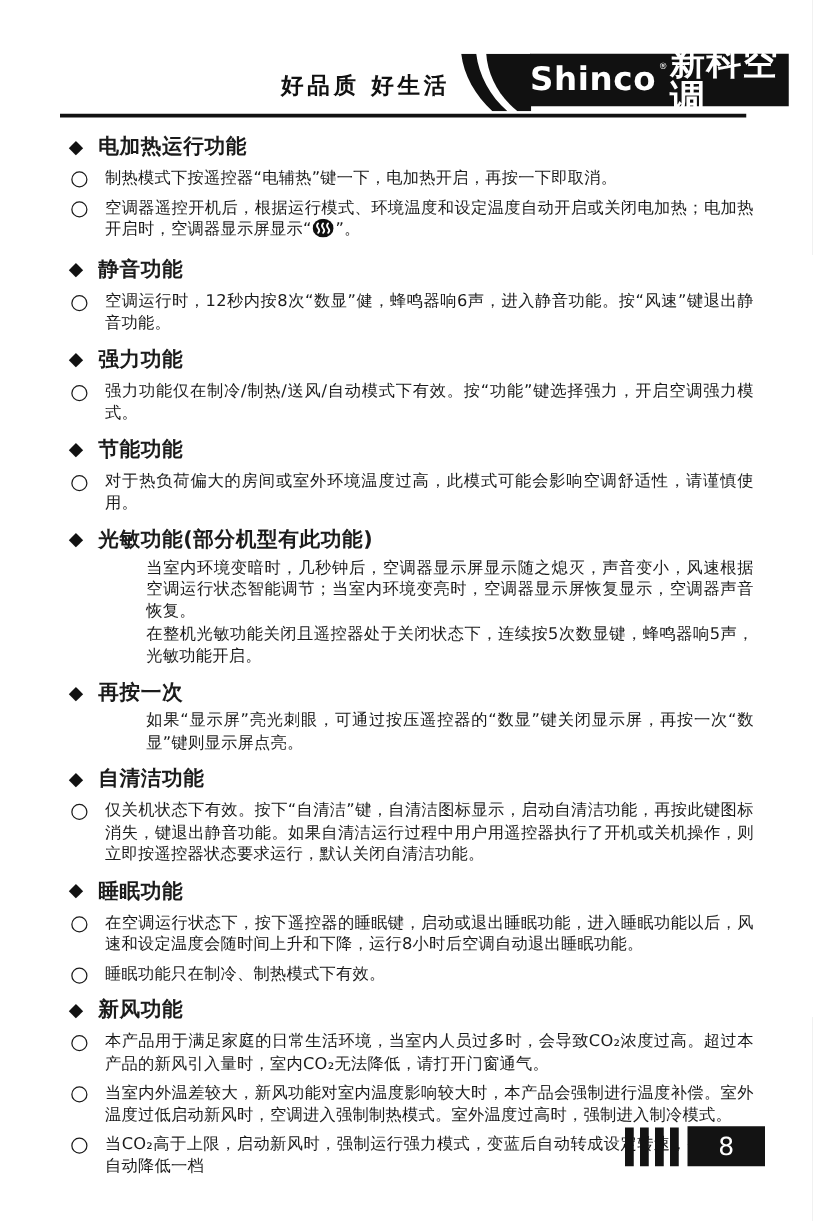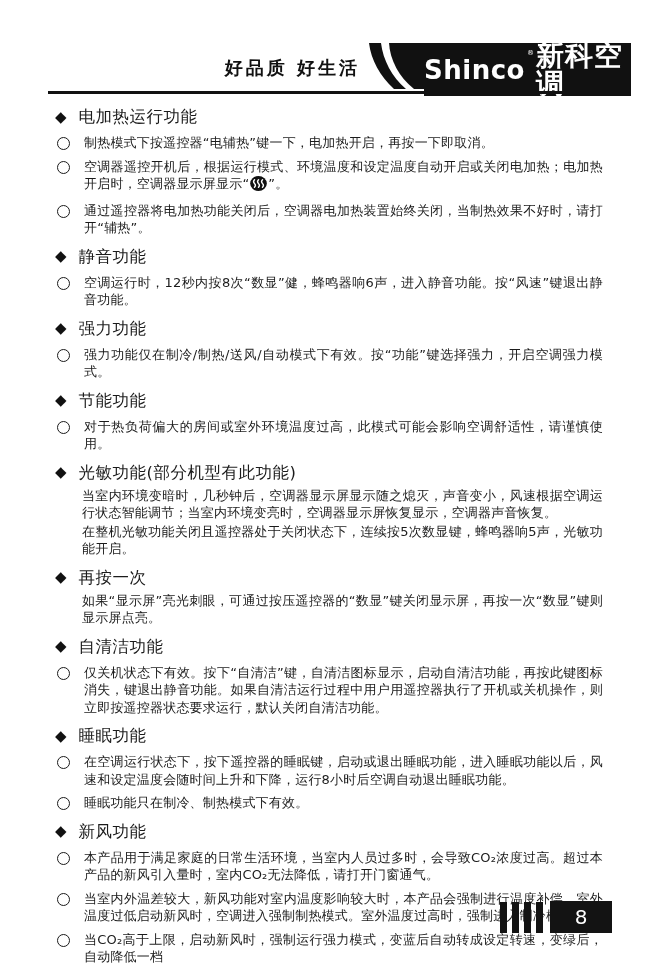--- a/index.html
+++ b/index.html
@@ -14,21 +14,21 @@
   }
   
   .slogan{
     position:absolute;left:170px;top:56px;width:190px;
     text-align:right;
     font-family:"DejaVu Serif","Liberation Serif",serif;
     font-weight:bold;
     font-size:18px;letter-spacing:3px;color:#111;
     white-space:nowrap;
   }
-  .banner{position:absolute;left:365px;top:43px;width:266px;height:53px;}
+  .banner{position:absolute;left:365px;top:43px;width:266px;height:42px;}
   .banner-tail{position:absolute;left:0;top:0;}
   .banner-body{
     position:absolute;left:59px;top:0;right:0;bottom:0;
     background:#111;
     display:flex;align-items:center;justify-content:center;
     gap:2px;padding-right:4px;
   }
   .brand-en{
     color:#fff;font-weight:bold;font-size:26px;letter-spacing:0.5px;
     line-height:1;
@@ -41,32 +41,32 @@
   }
   .head-rule{
     position:absolute;left:48px;top:91px;width:549px;height:3px;background:#111;
   }
   
   .content{position:absolute;left:55px;top:97px;width:548px;}
   .sec{margin-top:9px;}
   .sec-head{display:flex;align-items:center;gap:12px;margin:0 0 3px 0;}
   .diamond{font-size:15px;line-height:1;color:#111;flex:none;}
   .sec-title{
-    font-size:16.5px;font-weight:400;letter-spacing:0.5px;margin:0;line-height:22px;
+    font-size:16.5px;font-weight:700;letter-spacing:0.5px;margin:0;line-height:22px;
   }
   .item{display:flex;gap:14px;margin:6px 0 2px 0;}
   .ring{
     flex:none;width:11px;height:11px;margin-left:2px;margin-top:3px;
     border:1.7px solid #1b1b1b;border-radius:50%;background:#fff;
   }
   .item-text,.para{
     margin:0;font-size:13px;line-height:17.5px;letter-spacing:0.2px;
     text-align:justify;
   }
-  .para{margin-left:27px;margin-bottom:1px;}
+  .para{margin-left:62px;margin-bottom:1px;}
   .heat-icon{
     display:inline-block;vertical-align:-3px;margin:0 1px;
   }
   
   .footer{position:absolute;left:500px;top:901px;display:flex;align-items:stretch;}
   .fbar{width:7px;height:31px;background:#131313;margin-right:5px;margin-top:1px;}
   .pagebox{
     width:62px;height:32px;background:#131313;margin-left:2px;
     display:flex;align-items:center;justify-content:center;
   }
@@ -104,24 +104,20 @@
         <span class="ring"></span>
         <p class="item-text">制热模式下按遥控器“电辅热”键一下，电加热开启，再按一下即取消。</p>
       </div>
       <div class="item">
         <span class="ring"></span>
         <p class="item-text"><span>空调器遥控开机后，根据运行模式、环境温度和设定温度自动开启或关闭电加热；电加热开启时，空调器显示屏显示“</span><span class="heat-icon"><svg width="17" height="15" viewBox="0 0 20 18">
                 <ellipse cx="10" cy="9" rx="10" ry="9" fill="#111"></ellipse>
                 <path d="M5.2,4.5 q-2.2,2.2 0,4.5 q2.2,2.2 0,4.5 M10,4.5 q-2.2,2.2 0,4.5 q2.2,2.2 0,4.5 M14.8,4.5 q-2.2,2.2 0,4.5 q2.2,2.2 0,4.5" stroke="#fff" fill="none" stroke-width="1.7" stroke-linecap="round"></path>
               </svg></span><span>”。</span></p>
       </div>
-      <div class="item">
-        <span class="ring"></span>
-        <p class="item-text">通过遥控器将电加热功能关闭后，空调器电加热装置始终关闭，当制热效果不好时，请打开“辅热”。</p>
-      </div>
     </div>
 
     <div class="sec">
       <div class="sec-head">
         <span class="diamond">◆</span>
         <h2 class="sec-title">静音功能</h2>
       </div>
       <div class="item">
         <span class="ring"></span>
         <p class="item-text">空调运行时，12秒内按8次“数显”健，蜂鸣器响6声，进入静音功能。按“风速”键退出静音功能。</p>

